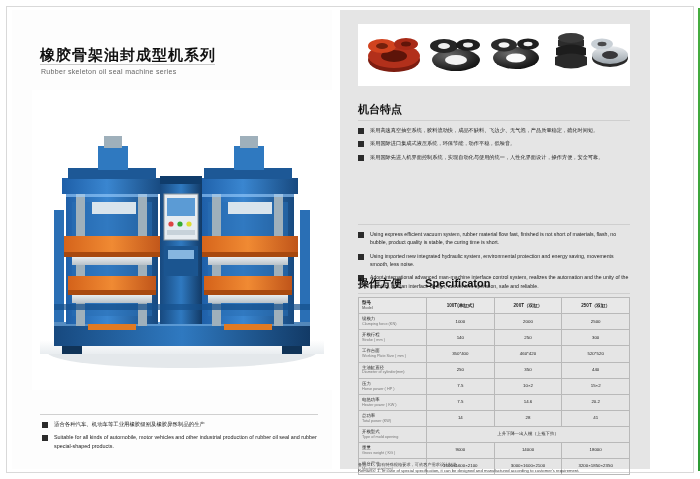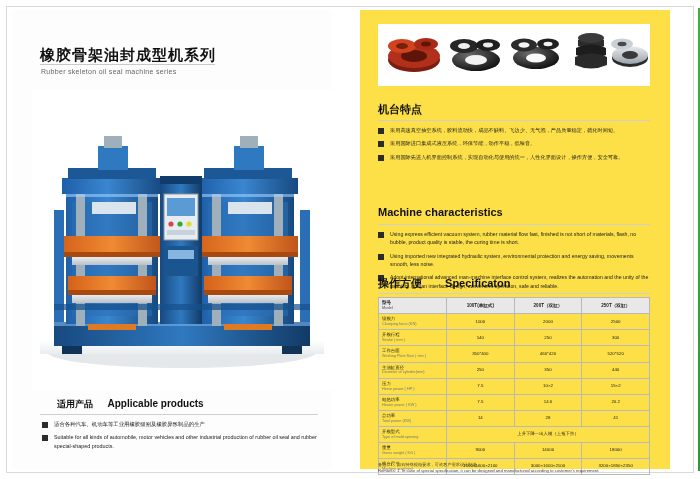--- a/index.html
+++ b/index.html
@@ -2,21 +2,21 @@
 <html><head>
 <meta charset="utf-8">
 <style>
   html,body{margin:0;padding:0;background:#ffffff;}
   body{width:700px;height:479px;overflow:hidden;font-family:"Liberation Sans",sans-serif;}
   .page{position:relative;width:700px;height:479px;background:#ffffff;padding-left:36px;}
   
   .frame{position:absolute;left:6px;top:6px;width:688px;height:467px;border:1px solid #d9d9d9;box-sizing:border-box;}
   
   .left-page{position:absolute;left:12px;top:10px;width:320px;height:459px;background:#fdfdfd;}
-  .right-page{position:absolute;left:360px;top:10px;width:310px;height:459px;background:#fde047;}
+  .right-page{position:absolute;left:340px;top:10px;width:310px;height:459px;background:#e5e5e5;}
   
   .side-tab{position:absolute;right:8px;top:8px;width:30px;height:463px;background:#3aa93a;background:linear-gradient(180deg,#46ad3f 0%,#2f9a34 100%);}
   .side-tab .vtext{
     position:absolute;top:18px;left:50%;transform:translateX(-50%);
     writing-mode:vertical-rl;text-orientation:upright;
     color:#ffffff;font-size:9px;letter-spacing:2px;line-height:30px;white-space:nowrap;
   }
   .side-tab .pagenum{
     position:absolute;bottom:16px;left:50%;transform:translateX(-50%);
     writing-mode:vertical-rl;color:#ffffff;font-size:11px;letter-spacing:1px;font-weight:bold;
@@ -157,24 +157,20 @@
         <rect x="192" y="234" width="48" height="6" fill="#e07a22"></rect>
 
         <rect x="196" y="112" width="44" height="12" fill="#d9e4ec"></rect>
         <rect x="60" y="112" width="44" height="12" fill="#d9e4ec"></rect>
 
         <rect x="34" y="104" width="92" height="3" fill="#9fd0ff" opacity=".6"></rect>
         <rect x="170" y="104" width="92" height="3" fill="#9fd0ff" opacity=".6"></rect>
       </svg>
     </div>
 
-    <div class="app-head">
-      <span>适用产品</span>
-      <span class="en">Applicable products</span>
-    </div>
     <div class="app-rule"></div>
 
     <div class="bullet-list">
       <div class="bl-row">
         <span class="sq"></span>
         <span class="bl-txt">适合各种汽车、机动车等工业用橡胶级别及橡胶异形制品的生产</span>
       </div>
       <div class="bl-row">
         <span class="sq"></span>
         <span class="bl-txt">Suitable for all kinds of automobile, motor vehicles and other industrial production of rubber oil seal and rubber special-shaped products.</span>
@@ -254,21 +250,20 @@
       <div class="rrow">
         <span class="rsq"></span>
         <span class="rtxt">采用国际进口集成式液压系统，环保节能，动作平稳，低噪音。</span>
       </div>
       <div class="rrow">
         <span class="rsq"></span>
         <span class="rtxt">采用国际先进人机界面控制系统，实现自动化与使用的统一，人性化界面设计，操作方便，安全可靠。</span>
       </div>
     </div>
 
-    <div class="sec-en" style="left:18px;top:196px;">Machine characteristics</div>
     <div class="sec-rule" style="left:18px;top:214px;width:272px;"></div>
     <div class="rlist" style="left:18px;top:220px;">
       <div class="rrow">
         <span class="rsq"></span>
         <span class="rtxt">Using express efficient vacuum system, rubber material flow fast, finished is not short of materials, flash, no bubble, product quality is stable, the curing time is short.</span>
       </div>
       <div class="rrow">
         <span class="rsq"></span>
         <span class="rtxt">Using imported new integrated hydraulic system, environmental protection and energy saving, movements smooth, less noise.</span>
       </div>

